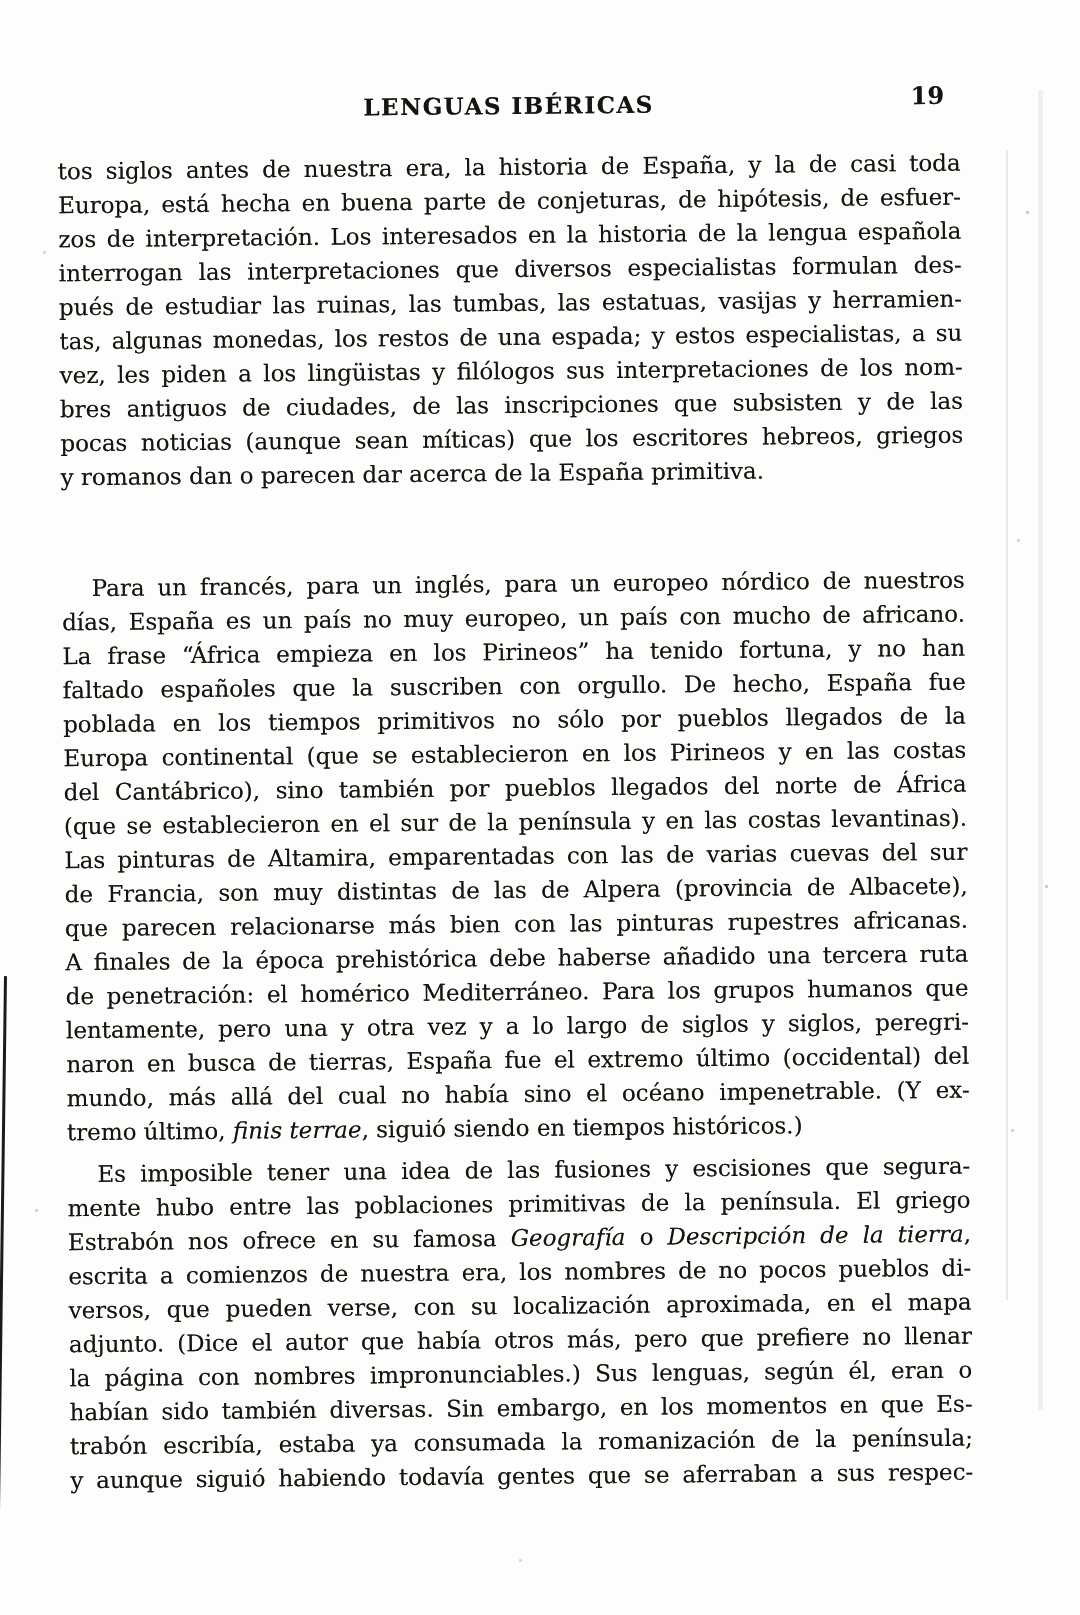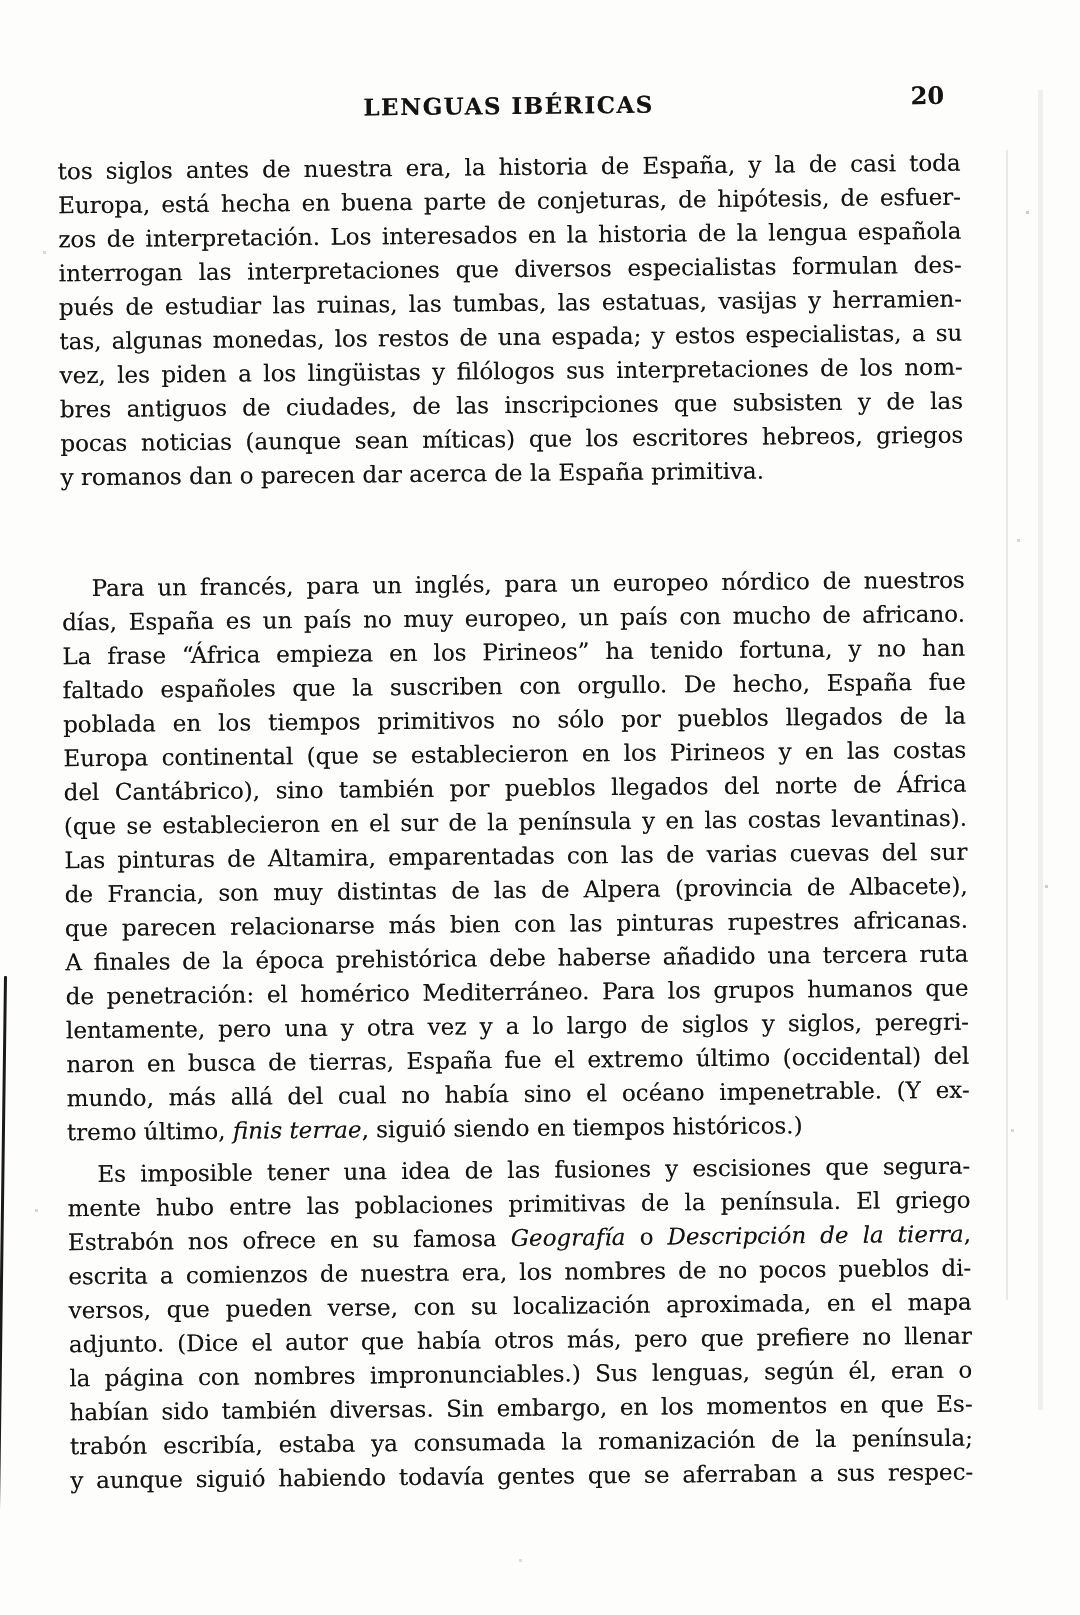--- a/index.html
+++ b/index.html
@@ -120,21 +120,21 @@
 <div class="page">
   <div class="edge-artifact"></div>
   <div class="right-streak-1"></div>
   <div class="right-streak-2"></div>
   <div class="speckles"></div>
 
   <div class="content">
 
     <div class="running-header">
       <span class="page-title">LENGUAS IBÉRICAS</span>
-      <span class="page-number">20</span>
+      <span class="page-number">19</span>
     </div>
 
     <p class="para para-1">
       <span class="line">tos siglos antes de nuestra era, la historia de España, y la de casi toda</span>
       <span class="line">Europa, está hecha en buena parte de conjeturas, de hipótesis, de esfuer-</span>
       <span class="line">zos de interpretación. Los interesados en la historia de la lengua española</span>
       <span class="line">interrogan las interpretaciones que diversos especialistas formulan des-</span>
       <span class="line">pués de estudiar las ruinas, las tumbas, las estatuas, vasijas y herramien-</span>
       <span class="line">tas, algunas monedas, los restos de una espada; y estos especialistas, a su</span>
       <span class="line">vez, les piden a los lingüistas y filólogos sus interpretaciones de los nom-</span>

